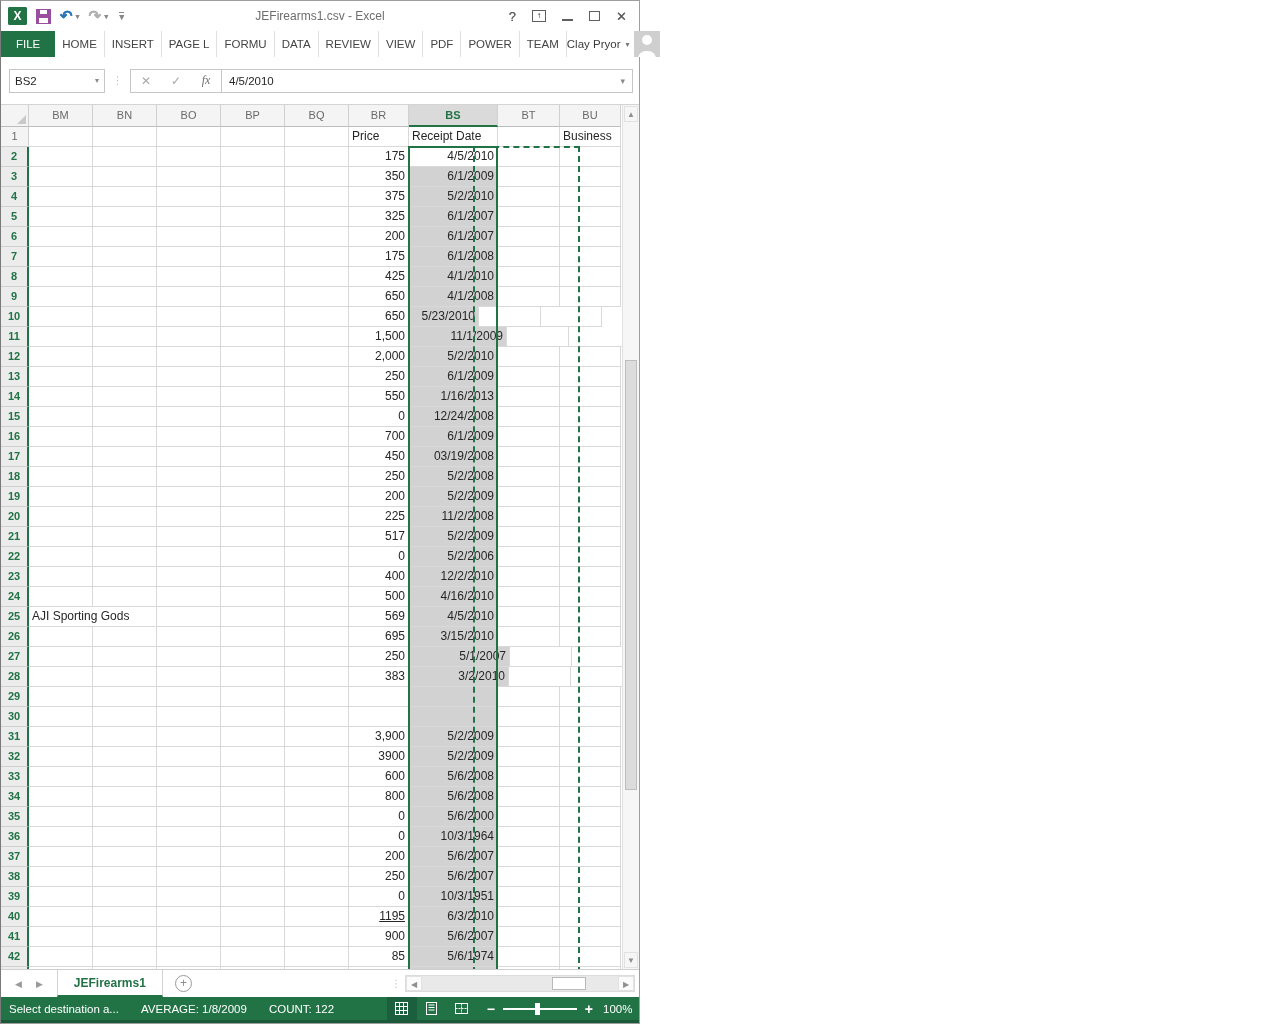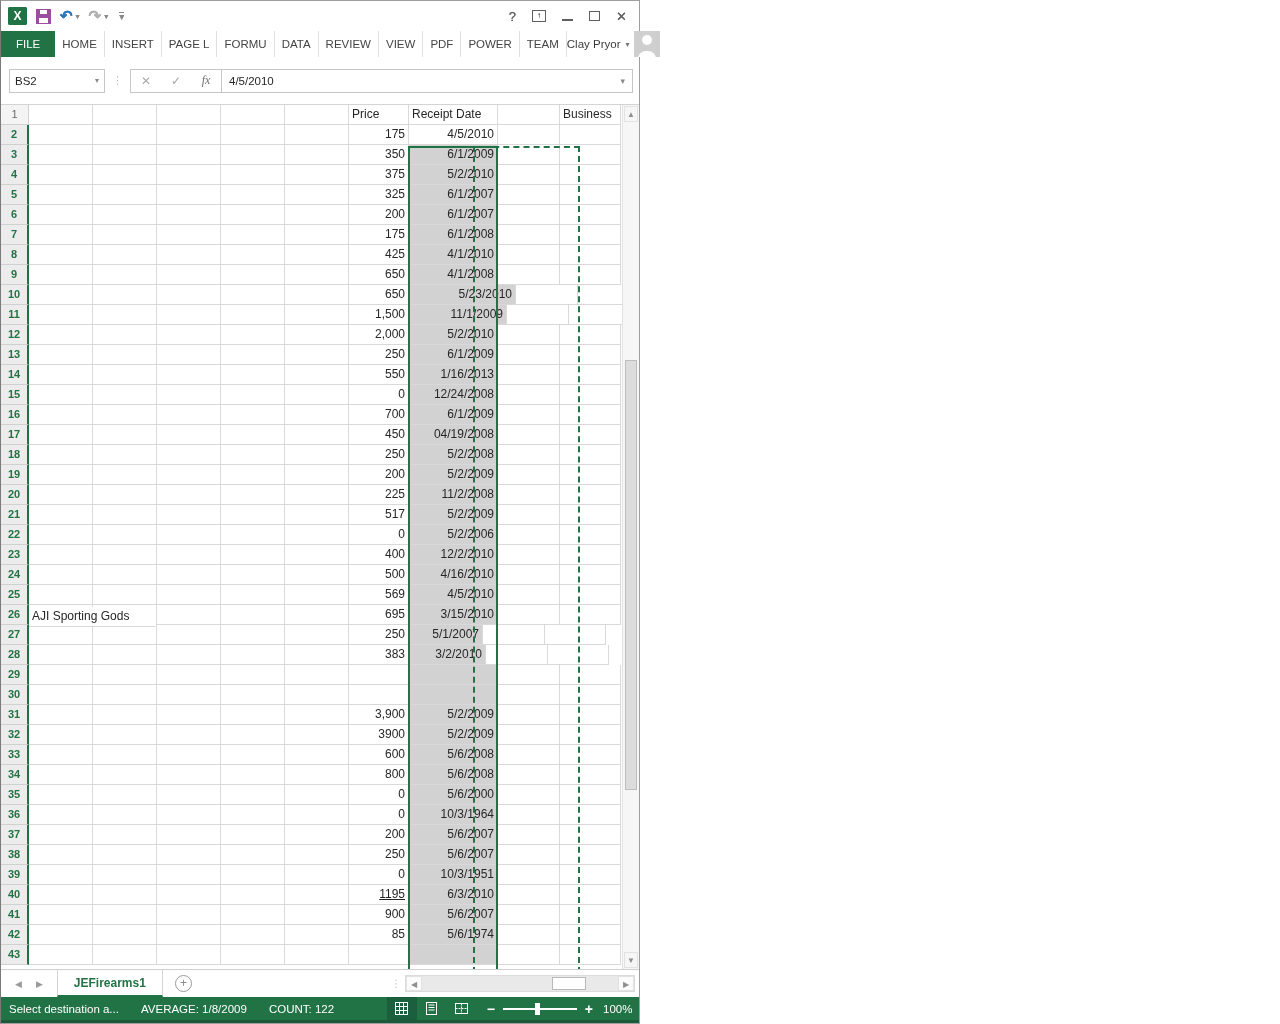--- a/index.html
+++ b/index.html
@@ -772,20 +772,21 @@
   <div class="titlebar">
     <div class="qat">
       <div class="xlogo">X</div>
       <div class="saveicon"></div>
       <span class="undo">↶</span>
         <span class="mini-arrow">▾</span>
       <span class="redo">↷</span>
         <span class="mini-arrow">▾</span>
       <span class="qat-more">▾</span>
     </div>
+    <div class="wtitle">JEFirearms1.csv - Excel</div>
     <div class="wincontrols">
       <span>?</span>
       <span class="ribdisp">↑</span>
       <span class="minbtn"></span>
       <span class="maxbtn"></span>
       <span class="closebtn">✕</span>
     </div>
   </div>
   <div class="tabsrow">
     <div class="rtab file">FILE</div>
@@ -815,20 +816,32 @@
       <span class="fxbtn">✕</span>
       <span class="fxbtn">✓</span>
       <span class="fxbtn fx">fx</span>
     </div>
     <div class="fbar">
       <span>4/5/2010</span>
       <span class="fbarrow">▾</span>
     </div>
   </div>
   <div class="gridwrap">
+    <div class="hdrrow">
+        <div class="hc corner" style="width: 28px;"></div>
+        <div class="hc" style="width: 64px;">BM</div>
+        <div class="hc" style="width: 64px;">BN</div>
+        <div class="hc" style="width: 64px;">BO</div>
+        <div class="hc" style="width: 64px;">BP</div>
+        <div class="hc" style="width: 64px;">BQ</div>
+        <div class="hc" style="width: 60px;">BR</div>
+        <div class="hc selcol" style="width: 89px;">BS</div>
+        <div class="hc" style="width: 62px;">BT</div>
+        <div class="hc" style="width: 61px;">BU</div>
+      </div>
     <div>
         <div class="grow">
           <div class="gut">1</div>
           <div class="cell" style="width: 64px;"></div>
           <div class="cell" style="width: 64px;"></div>
           <div class="cell" style="width: 64px;"></div>
           <div class="cell" style="width: 64px;"></div>
           <div class="cell" style="width: 64px;"></div>
           <div class="cell" style="width: 60px;">Price</div>
           <div class="cell" style="width: 89px;">Receipt Date</div>
@@ -932,21 +945,21 @@
           <div class="cell" style="width: 61px;"></div>
         </div>
         <div class="grow">
           <div class="gut selhdr">10</div>
           <div class="cell" style="width: 64px;"></div>
           <div class="cell" style="width: 64px;"></div>
           <div class="cell" style="width: 64px;"></div>
           <div class="cell" style="width: 64px;"></div>
           <div class="cell" style="width: 64px;"></div>
           <div class="cell r" style="width: 60px;">650</div>
-          <div class="cell r selfill" style="width: 107px;">5/23/2010</div>
+          <div class="cell r selfill" style="width: 70px;">5/23/2010</div>
           <div class="cell" style="width: 62px;"></div>
           <div class="cell" style="width: 61px;"></div>
         </div>
         <div class="grow">
           <div class="gut selhdr">11</div>
           <div class="cell" style="width: 64px;"></div>
           <div class="cell" style="width: 64px;"></div>
           <div class="cell" style="width: 64px;"></div>
           <div class="cell" style="width: 64px;"></div>
           <div class="cell" style="width: 64px;"></div>
@@ -1016,21 +1029,21 @@
           <div class="cell" style="width: 61px;"></div>
         </div>
         <div class="grow">
           <div class="gut selhdr">17</div>
           <div class="cell" style="width: 64px;"></div>
           <div class="cell" style="width: 64px;"></div>
           <div class="cell" style="width: 64px;"></div>
           <div class="cell" style="width: 64px;"></div>
           <div class="cell" style="width: 64px;"></div>
           <div class="cell r" style="width: 60px;">450</div>
-          <div class="cell r selfill" style="width: 89px;">04/19/2008</div>
+          <div class="cell r selfill" style="width: 89px;">03/19/2008</div>
           <div class="cell" style="width: 62px;"></div>
           <div class="cell" style="width: 61px;"></div>
         </div>
         <div class="grow">
           <div class="gut selhdr">18</div>
           <div class="cell" style="width: 64px;"></div>
           <div class="cell" style="width: 64px;"></div>
           <div class="cell" style="width: 64px;"></div>
           <div class="cell" style="width: 64px;"></div>
           <div class="cell" style="width: 64px;"></div>
@@ -1136,33 +1149,33 @@
           <div class="cell" style="width: 61px;"></div>
         </div>
         <div class="grow">
           <div class="gut selhdr">27</div>
           <div class="cell" style="width: 64px;"></div>
           <div class="cell" style="width: 64px;"></div>
           <div class="cell" style="width: 64px;"></div>
           <div class="cell" style="width: 64px;"></div>
           <div class="cell" style="width: 64px;"></div>
           <div class="cell r" style="width: 60px;">250</div>
-          <div class="cell r selfill" style="width: 74px;">5/1/2007</div>
+          <div class="cell r selfill" style="width: 101px;">5/1/2007</div>
           <div class="cell" style="width: 62px;"></div>
           <div class="cell" style="width: 61px;"></div>
         </div>
         <div class="grow">
           <div class="gut selhdr">28</div>
           <div class="cell" style="width: 64px;"></div>
           <div class="cell" style="width: 64px;"></div>
           <div class="cell" style="width: 64px;"></div>
           <div class="cell" style="width: 64px;"></div>
           <div class="cell" style="width: 64px;"></div>
           <div class="cell r" style="width: 60px;">383</div>
-          <div class="cell r selfill" style="width: 77px; padding-left: 12px;">3/2/2010</div>
+          <div class="cell r selfill" style="width: 100px; padding-left: 12px;">3/2/2010</div>
           <div class="cell" style="width: 62px;"></div>
           <div class="cell" style="width: 61px;"></div>
         </div>
         <div class="grow">
           <div class="gut selhdr">29</div>
           <div class="cell" style="width: 64px;"></div>
           <div class="cell" style="width: 64px;"></div>
           <div class="cell" style="width: 64px;"></div>
           <div class="cell" style="width: 64px;"></div>
           <div class="cell" style="width: 64px;"></div>

